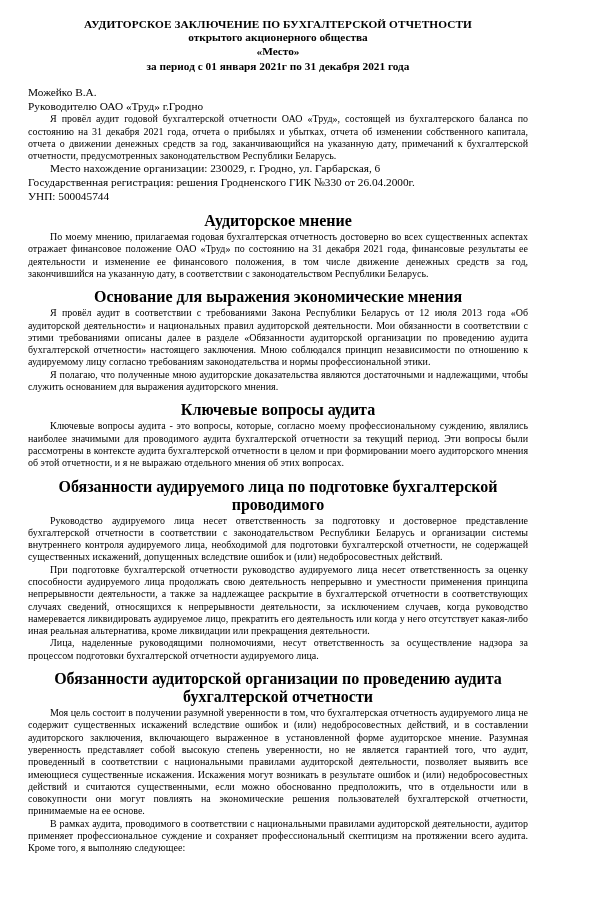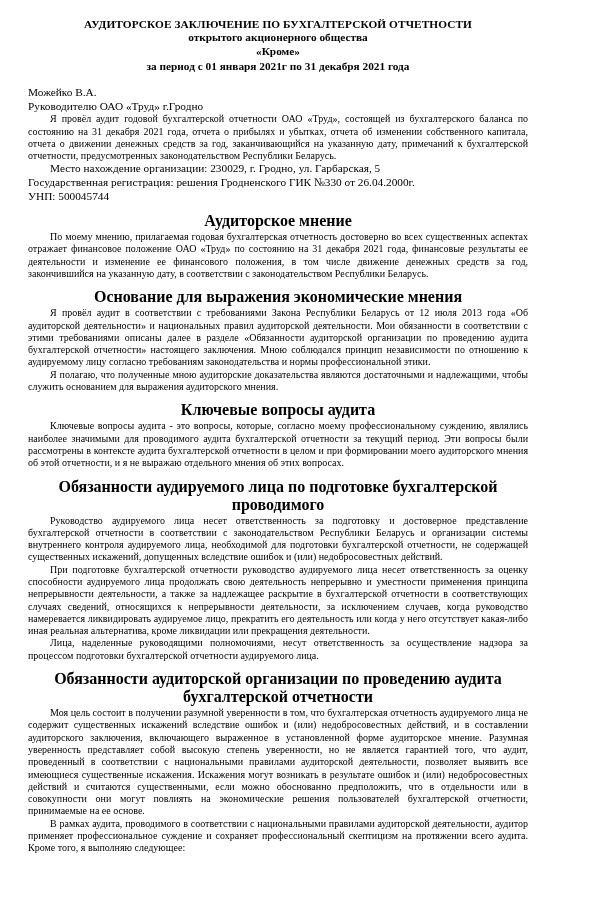--- a/index.html
+++ b/index.html
@@ -66,33 +66,33 @@
   .meta-line.flush { text-indent: 0; }
 </style>
 </head>
 <body>
 
 <div class="page">
 
   <div class="doc-title">
     <span class="line1">АУДИТОРСКОЕ ЗАКЛЮЧЕНИЕ ПО БУХГАЛТЕРСКОЙ ОТЧЕТНОСТИ</span>
     <span class="line2">открытого акционерного общества</span>
-    <span class="line3">«Кроме»</span>
+    <span class="line3">«Место»</span>
   </div>
 
   <div class="doc-subtitle">за период с 01 января 2021г по 31 декабря 2021 года</div>
 
   <div class="addressee">
     <div>Можейко В.А.</div>
     <div>Руководителю ОАО «Труд» г.Гродно</div>
   </div>
 
   <p class="body gap-md">Я провёл аудит годовой бухгалтерской отчетности ОАО «Труд», состоящей из бухгалтерского баланса по состоянию на 31 декабря 2021 года, отчета о прибылях и убытках, отчета об изменении собственного капитала, отчета о движении денежных средств за год, заканчивающийся на указанную дату, примечаний к бухгалтерской отчетности, предусмотренных законодательством Республики Беларусь.</p>
 
-  <div class="meta-line">Место нахождение организации: 230029, г. Гродно, ул. Гарбарская, 5</div>
+  <div class="meta-line">Место нахождение организации: 230029, г. Гродно, ул. Гарбарская, 6</div>
   <div class="meta-line flush">Государственная регистрация: решения Гродненского ГИК №330 от 26.04.2000г.</div>
   <div class="meta-line flush">УНП: 500045744</div>
 
   <div class="section-head">Аудиторское мнение</div>
   <p class="body">По моему мнению, прилагаемая годовая бухгалтерская отчетность достоверно во всех существенных аспектах отражает финансовое положение ОАО «Труд» по состоянию на 31 декабря 2021 года, финансовые результаты ее деятельности и изменение ее финансового положения, в том числе движение денежных средств за год, закончившийся на указанную дату, в соответствии с законодательством Республики Беларусь.</p>
 
   <div class="section-head">Основание для выражения экономические мнения</div>
   <p class="body">Я провёл аудит в соответствии с требованиями Закона Республики Беларусь от 12 июля 2013 года «Об аудиторской деятельности» и национальных правил аудиторской деятельности. Мои обязанности в соответствии с этими требованиями описаны далее в разделе «Обязанности аудиторской организации по проведению аудита бухгалтерской отчетности» настоящего заключения. Мною соблюдался принцип независимости по отношению к аудируемому лицу согласно требованиям законодательства и нормы профессиональной этики.</p>
   <p class="body">Я полагаю, что полученные мною аудиторские доказательства являются достаточными и надлежащими, чтобы служить основанием для выражения аудиторского мнения.</p>
 

